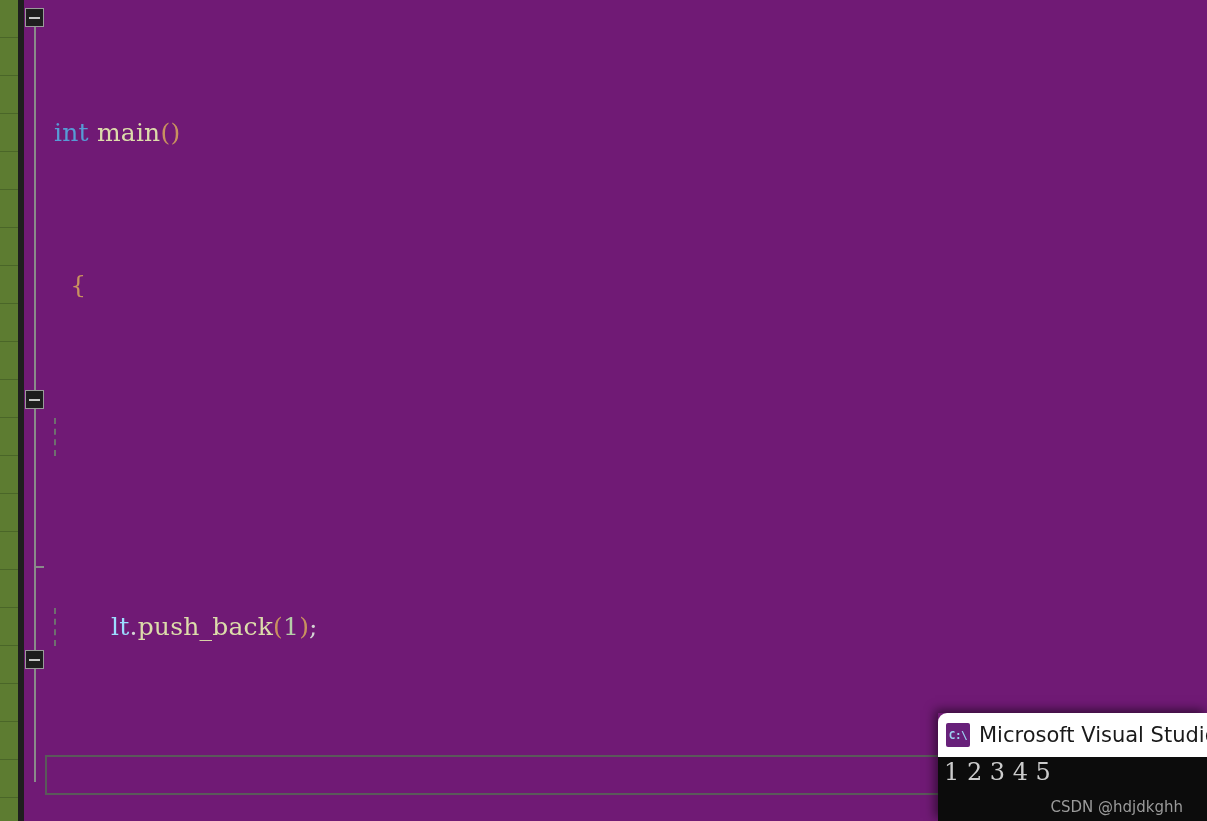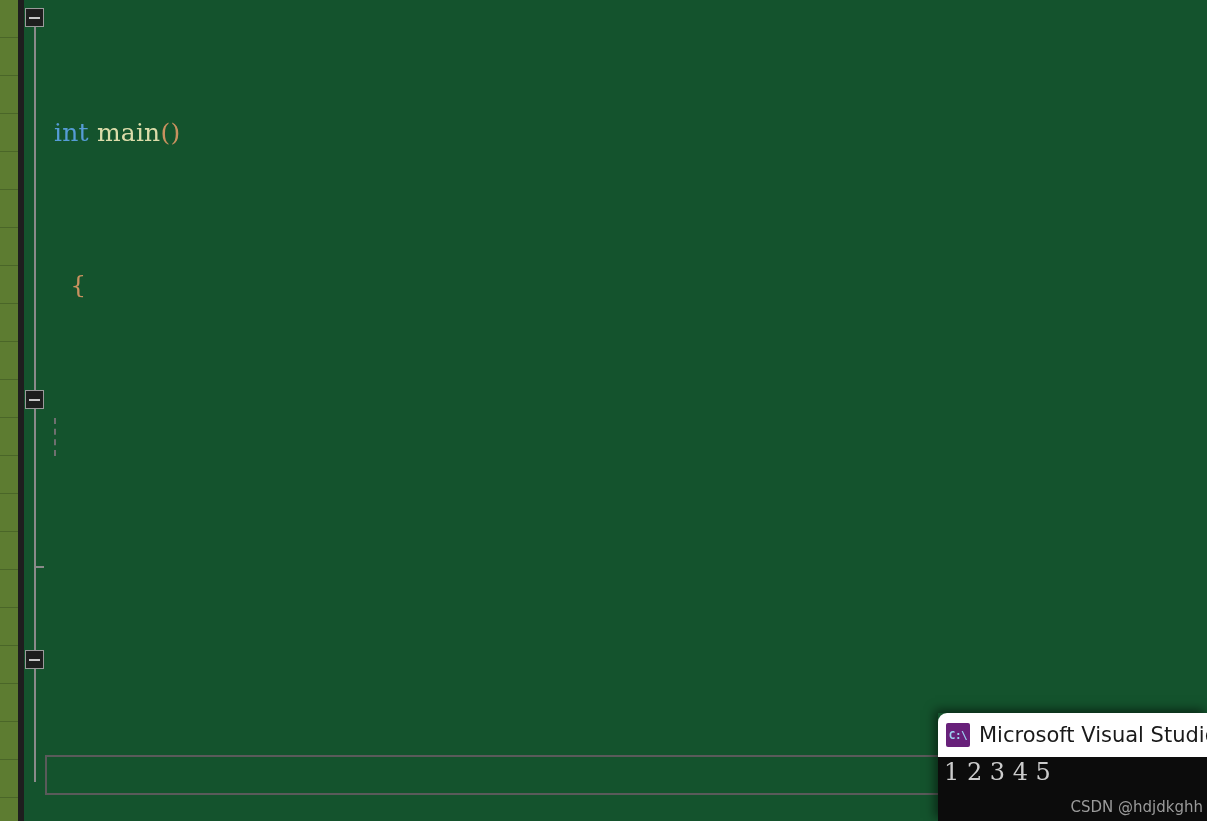--- a/index.html
+++ b/index.html
@@ -12,21 +12,21 @@
     height: 821px;
     overflow: hidden;
     position: relative;
     font-family: "DejaVu Serif", serif;
   }
 
   
   #editor {
     position: absolute;
     inset: 0;
-    background: #14532d;
+    background: #701a75;
   }
 
   
   #change-strip {
     position: absolute;
     left: 0; top: 0;
     width: 18px; height: 821px;
     background: #5d7c31;
   }
   #change-strip .seg {
@@ -175,21 +175,21 @@
   .console-line {
     font-family: "DejaVu Serif", serif;
     font-size: 24px;
     line-height: 30px;
     color: #cccccc;
     padding-left: 6px;
     white-space: pre;
   }
   #watermark {
     position: absolute;
-    right: 4px;
+    right: 24px;
     bottom: 5px;
     font-family: "DejaVu Sans", sans-serif;
     font-size: 15px;
     color: #9a9a9a;
     white-space: nowrap;
   }
 </style>
 </head>
 <body>
 
@@ -232,20 +232,21 @@
 
   <div id="code">
 
     <div class="line"><span class="kw">int</span> <span class="fn">main</span><span class="brk">()</span></div>
 
     <div class="line"><span class="brk">  {</span></div>
 
     <div class="line"><span class="guide g1"></span></div>
 
 
+    <div class="line"><span class="guide g1"></span>       <span class="var">lt</span><span class="punct">.</span><span class="fn">push_back</span><span class="brk">(</span><span class="num">1</span><span class="brk">)</span><span class="punct">;</span></div>
 
     
 
     
 
     
 
     
 
     

